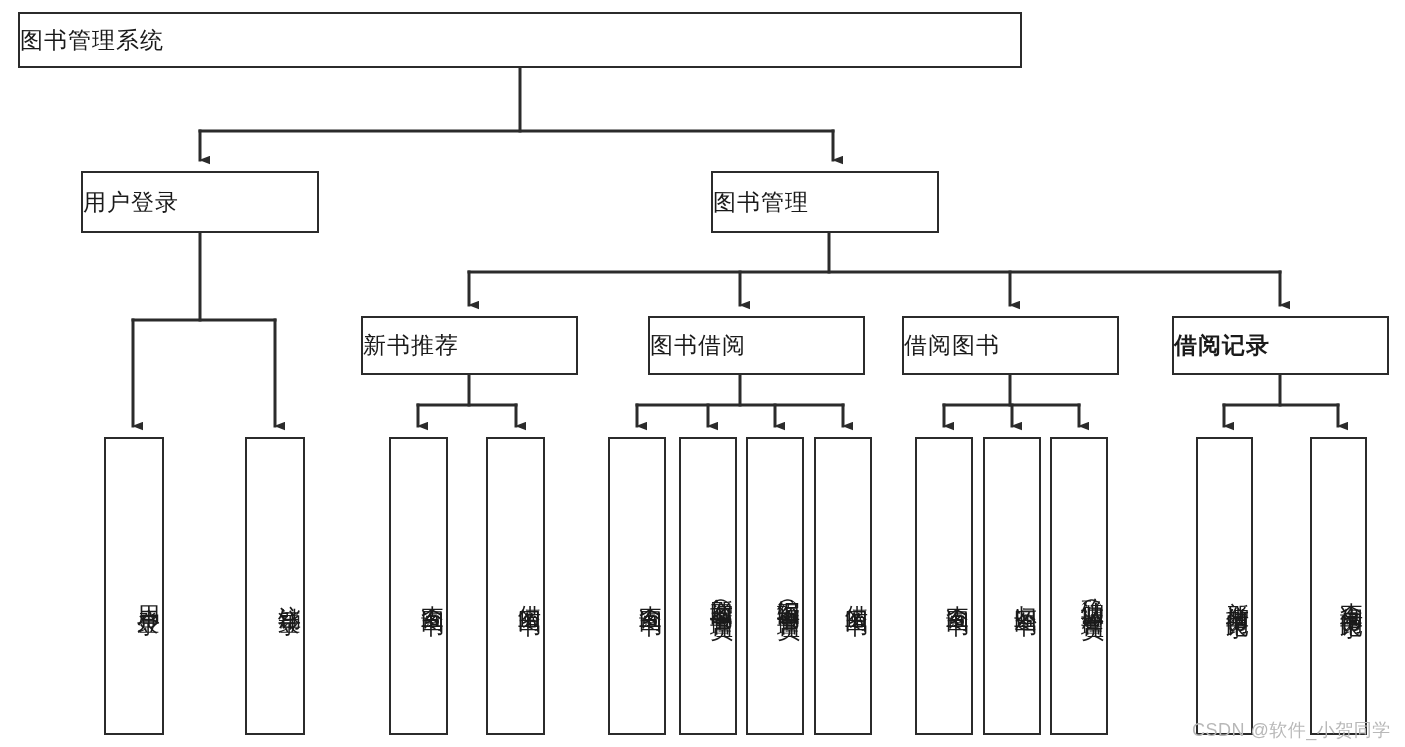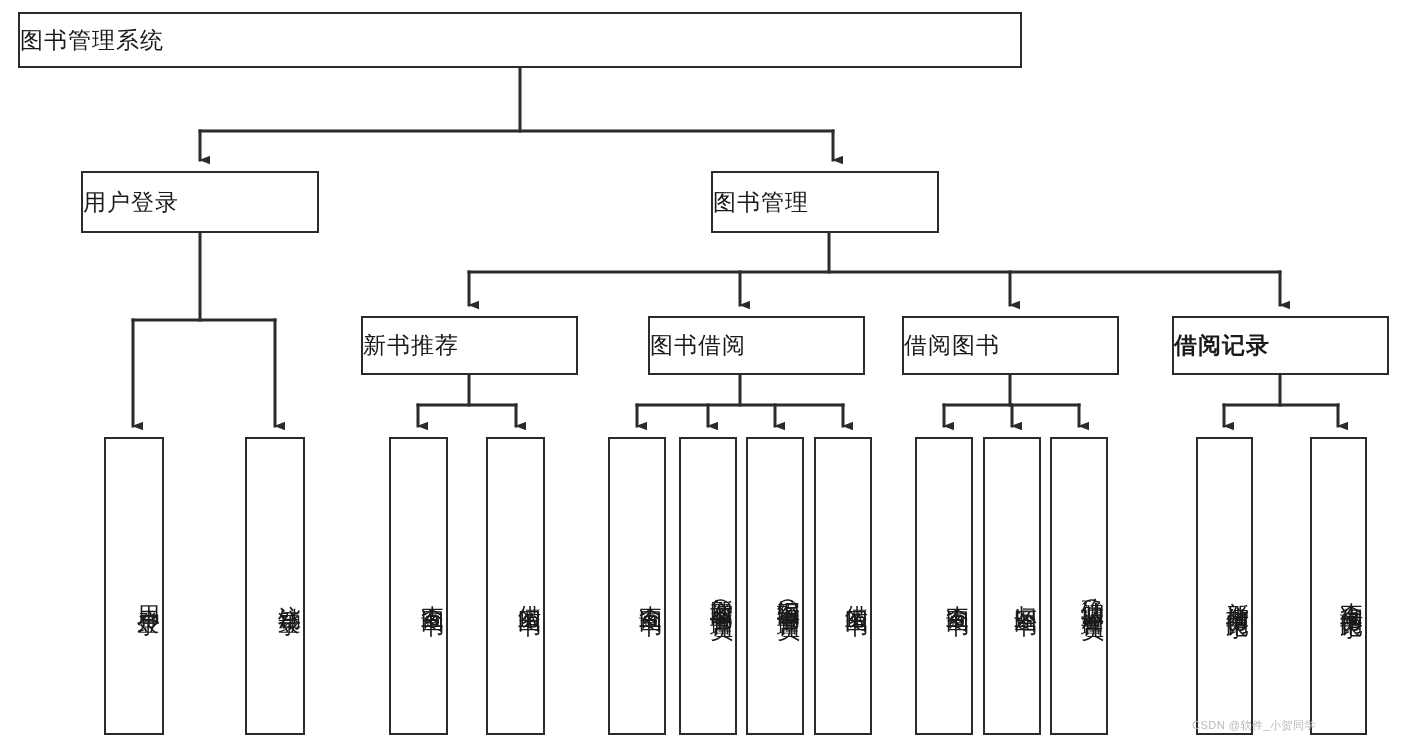--- a/index.html
+++ b/index.html
@@ -52,21 +52,21 @@
     display: block;
     line-height: 1.16;
     white-space: nowrap;
   }
   .node.vertical .label {
     writing-mode: vertical-rl;
     text-orientation: upright;
   }
   #watermark {
     position: absolute;
-    font-size: 11px;
+    font-size: 18px;
     color: #b8b8b8;
     white-space: nowrap;
     letter-spacing: 0.5px;
     text-align: center;
   }
 </style>
 </head>
 <body>
 
 <div id="diagram-root">

